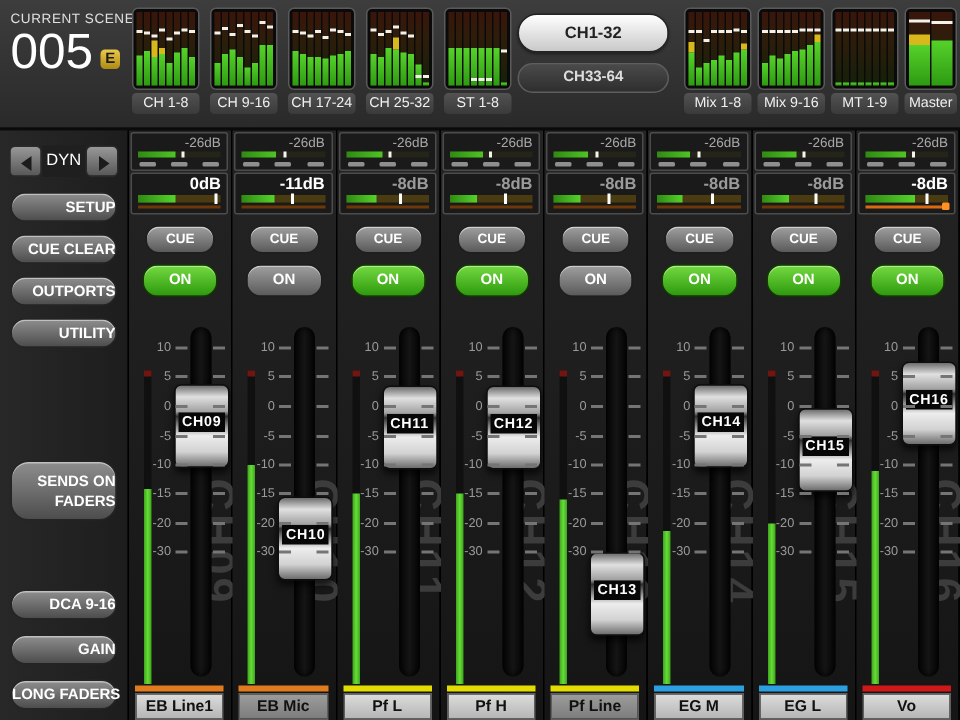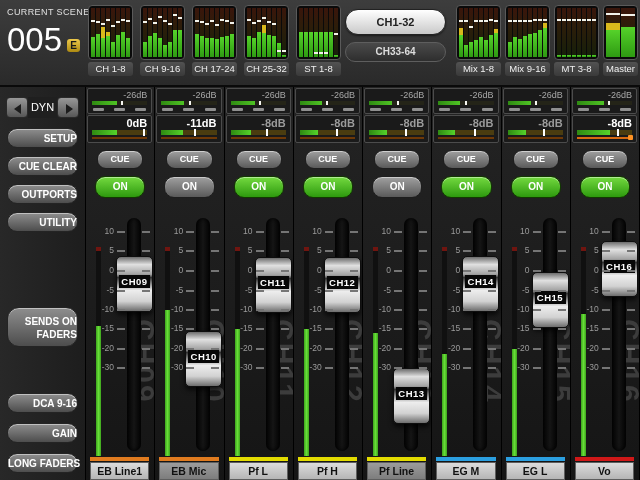--- a/index.html
+++ b/index.html
@@ -4,21 +4,21 @@
 <style>
   html,body{margin:0;padding:0;background:#000;}
   .stage{position:relative;width:640px;height:480px;overflow:hidden;background:#111;
          font-family:"Liberation Sans",sans-serif;-webkit-font-smoothing:antialiased;}
 
   
   .topbar{position:absolute;left:0;top:0;width:640px;height:85px;
           background:linear-gradient(180deg,#3d3d3d,#2a2a2a);border-bottom:2px solid #0a0a0a;}
   .scene{position:absolute;left:7px;top:7px;width:80px;color:#fff;}
   .scene-label{font-size:9px;color:#e0e0e0;letter-spacing:.4px;white-space:nowrap;}
-  .scene-numrow{display:flex;align-items:flex-end;margin-top:7px;}
+  .scene-numrow{display:flex;align-items:flex-end;margin-top:1px;}
   .scene-num{font-size:33px;line-height:32px;color:#fff;}
   .badge-e{width:13px;height:13px;margin:0 0 4px 5px;border-radius:3px;
            background:linear-gradient(180deg,#ecc84a,#ad8a12);color:#1a1a1a;
            font-size:10px;font-weight:bold;text-align:center;line-height:13px;}
   .scene-model{font-size:18px;color:#fff;margin-top:3px;}
 
   .banks-left{position:absolute;left:88px;top:5px;display:flex;gap:7px;}
   .banks-right{position:absolute;left:456px;top:5px;display:flex;gap:4px;}
   .mblock{width:45px;cursor:pointer;}
   .mblock.master{width:35px;}
@@ -437,21 +437,21 @@
             </div>
             <div class="mcol">
               <div class="mfill" style="height: 5%;"></div>
               <div class="mpeak" style="bottom: 74%;"></div>
             </div>
             <div class="mcol">
               <div class="mfill" style="height: 5%;"></div>
               <div class="mpeak" style="bottom: 74%;"></div>
             </div>
           </div>
-    <div class="mlabel">MT 3-8</div>
+    <div class="mlabel">MT 1-9</div>
   </div>
         <div class="mblock master">
     <div class="mbody">
             <div class="mcol">
               <div class="mfill" style="height: 55%;"></div>
               <div class="myel" style="bottom: 55%; height: 15%;"></div>
               <div class="mpeak" style="bottom: 85%;"></div>
             </div>
             <div class="mcol">
               <div class="mfill" style="height: 62%;"></div>

